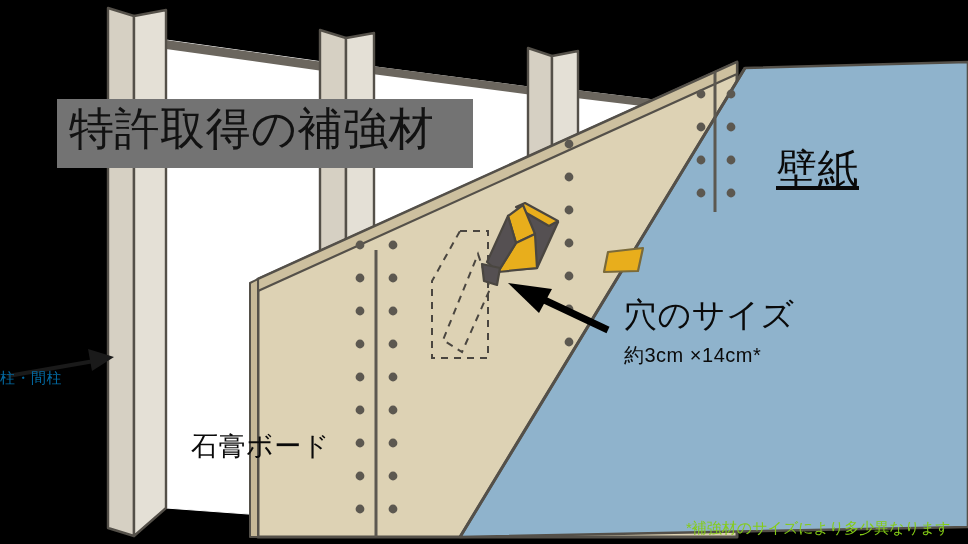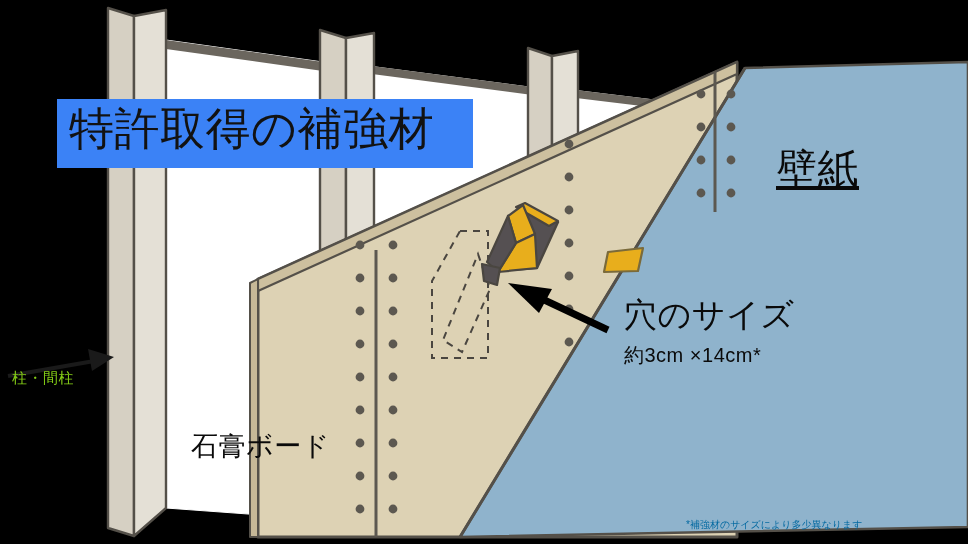--- a/index.html
+++ b/index.html
@@ -29,21 +29,21 @@
     color: #0a0a0a;
     line-height: 1.05;
     white-space: nowrap;
     letter-spacing: 0.5px;
   }
   #patent-label {
     left: 57px;
     top: 99px;
     width: 416px;
     height: 69px;
-    background: #3b82f6;
+    background: #737373;
   }
   #patent-label .txt {
     position: absolute;
     left: 12px;
     top: 6px;
     font-size: 45px;
     color: #121212;
   }
   #wallpaper-label {
     left: 776px;
@@ -63,29 +63,29 @@
     font-family: Liberation Mono, monospace;
   }
   #hole-sub {
     left: 624px;
     top: 345px;
     font-size: 20px;
   }
   #footnote {
     left: 686px;
     top: 520px;
-    font-size: 10px;
-    color: #0369a1;
+    font-size: 15px;
+    color: #84cc16;
     letter-spacing: 0px;
   }
   #stud-label {
-    left: 12px;
+    left: 0;
     top: 368px;
     font-size: 15px;
-    color: #84cc16;
+    color: #0369a1;
     line-height: 1.3;
     white-space: pre;
   }
 </style>
 </head>
 <body>
 
 <div id="stage">
 
   <svg id="art" viewBox="0 0 968 544">

